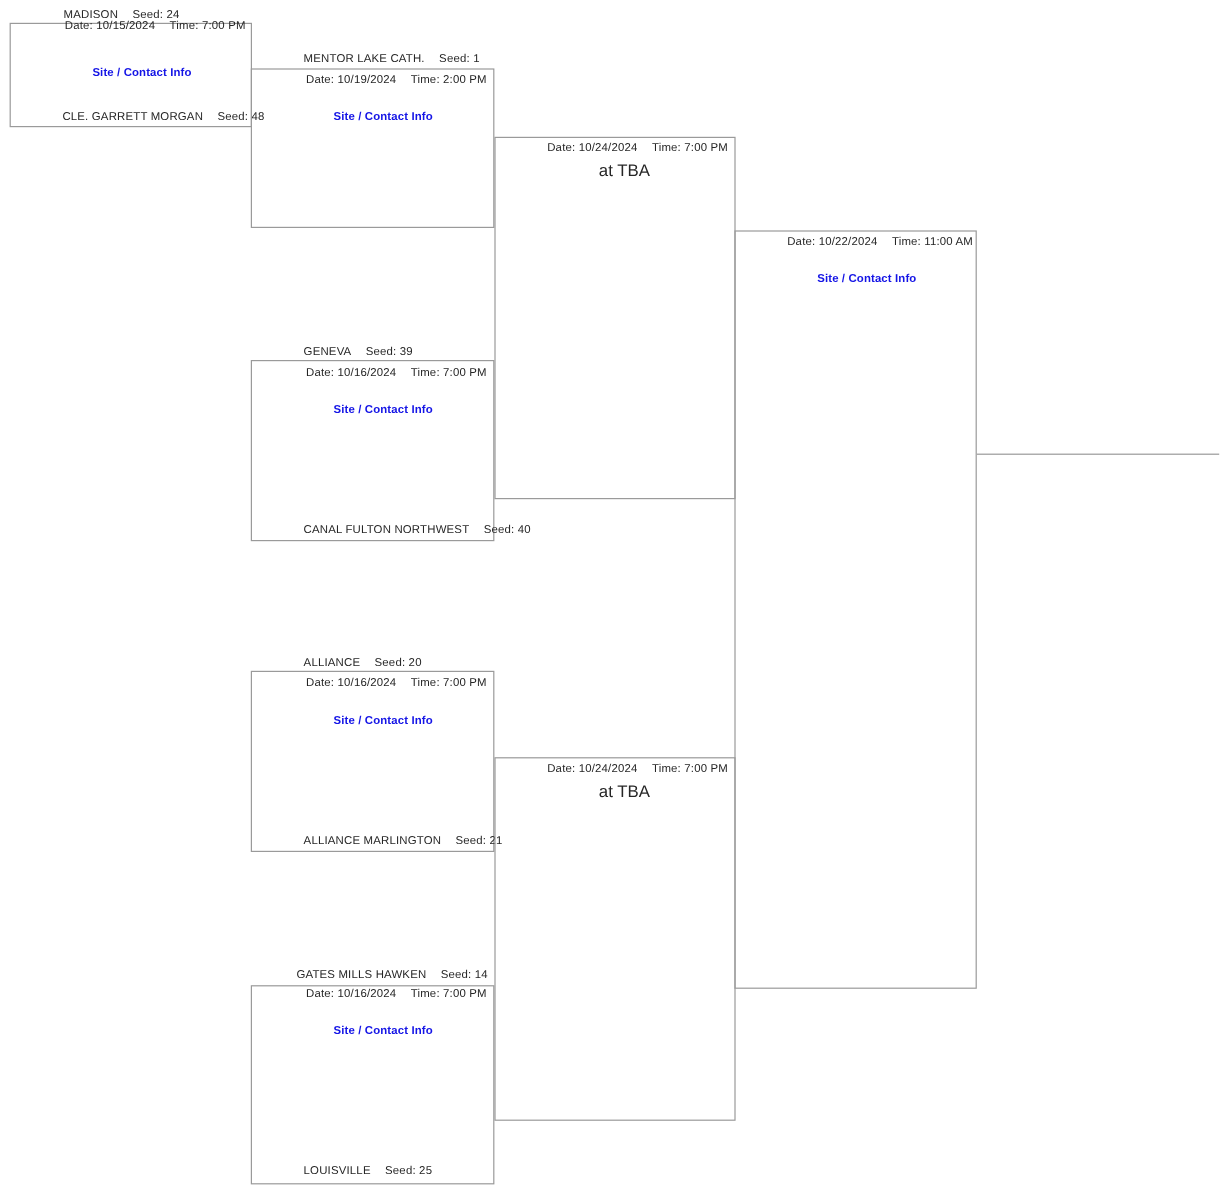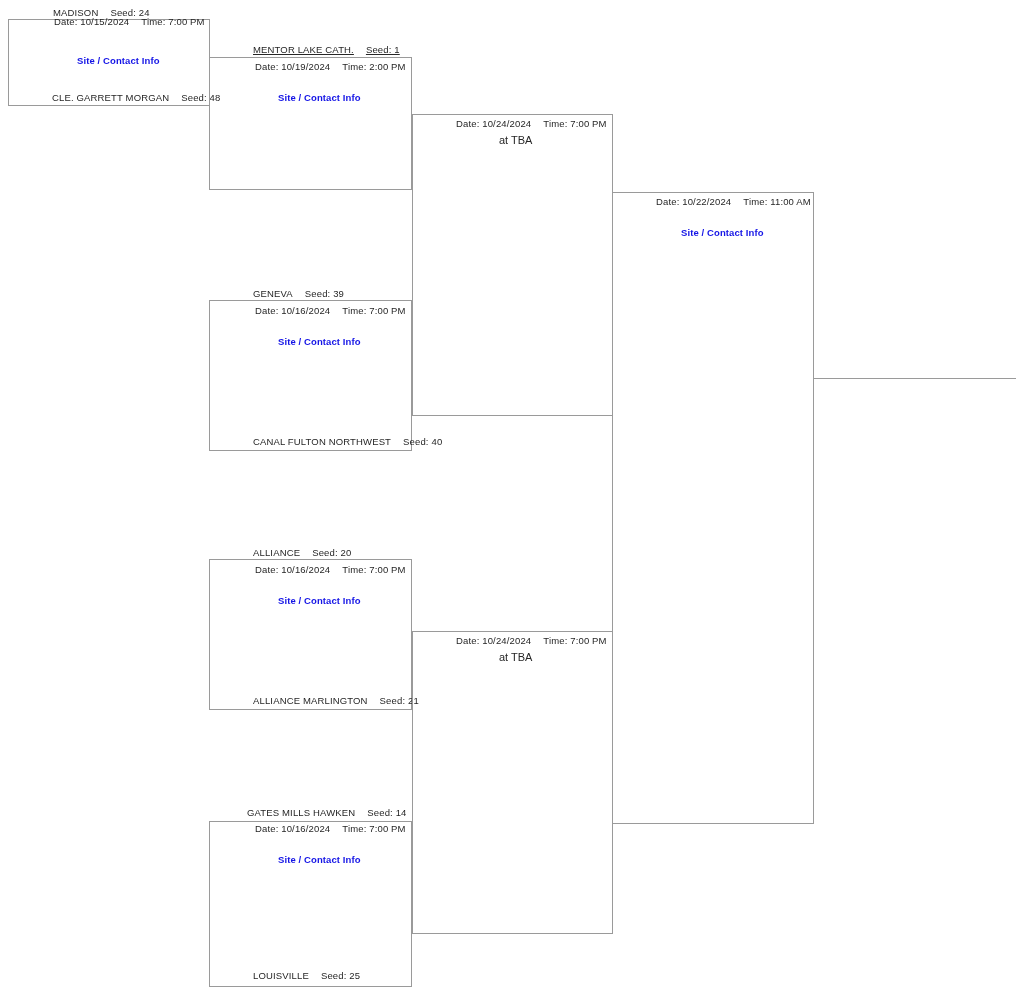--- a/index.html
+++ b/index.html
@@ -47,21 +47,21 @@
     letter-spacing: 0.15px;
   }
   .datetime .tm {
     margin-left: 12px;
   }
 
   
   .venue {
     position: absolute;
     white-space: nowrap;
-    font-size: 11px;
+    font-size: 14px;
     color: #262626;
   }
 
   
   .sitelink {
     position: absolute;
     white-space: nowrap;
     font-size: 9.5px;
     font-weight: bold;
     color: #1414e6;
@@ -88,21 +88,21 @@
   </div>
   <div class="datetime" style="left:54px; top:16px;">
     <span>Date: 10/15/2024</span><span class="tm">Time: 7:00 PM</span>
   </div>
   <a class="sitelink" style="left:77px; top:55px;">Site / Contact Info</a>
   <div class="team" style="left:8px; top:92px;">
     <span>CLE. GARRETT MORGAN</span><span class="seed">Seed: 48</span>
   </div>
 
   <div class="mbox" style="left:209px; top:57px; width:203px; height:133px;"></div>
-  <div class="team" style="left:209px; top:44px;text-decoration:underline;">
+  <div class="team" style="left:209px; top:44px;">
     <span>MENTOR LAKE CATH.</span><span class="seed">Seed: 1</span>
   </div>
   <div class="datetime" style="left:255px; top:61px;">
     <span>Date: 10/19/2024</span><span class="tm">Time: 2:00 PM</span>
   </div>
   <a class="sitelink" style="left:278px; top:92px;">Site / Contact Info</a>
 
   <div class="mbox" style="left:209px; top:300px; width:203px; height:151px;"></div>
   <div class="team" style="left:209px; top:288px;">
     <span>GENEVA</span><span class="seed">Seed: 39</span>

